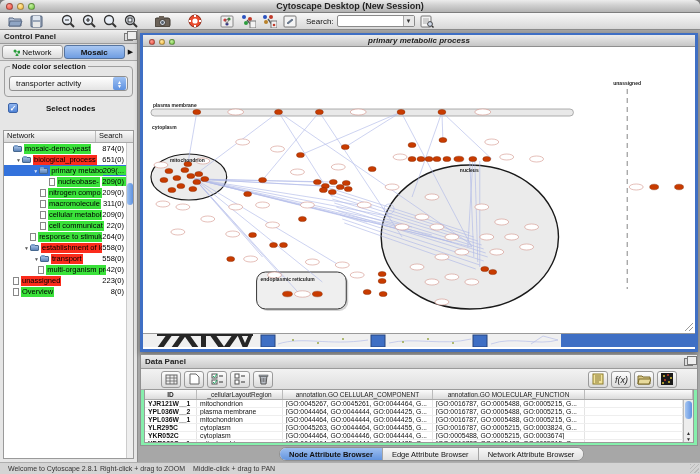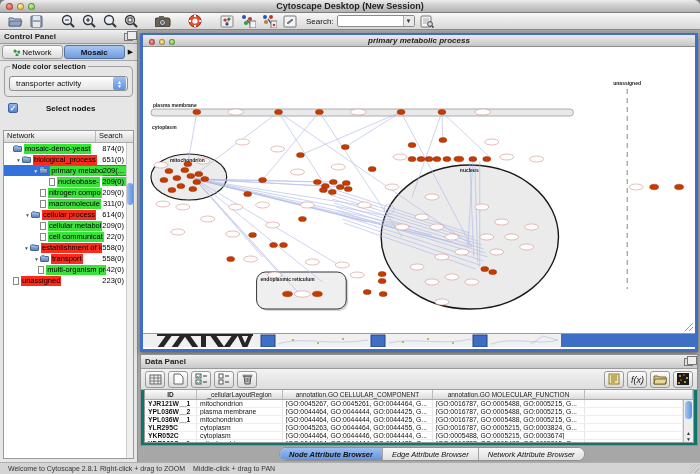--- a/index.html
+++ b/index.html
@@ -82,42 +82,42 @@
     border:3px solid #3f6fc4; border-top:none; background:#fff; box-shadow:0 2px 6px rgba(0,0,0,.4); }
   .frametitle { height:14px; background:linear-gradient(#ececec,#c6c6c6); border-top:2px solid #3f6fc4; border-bottom:1px solid #8f8f8f;
     position:relative; }
   .frametitle .t { position:absolute; left:0; right:0; top:1px; text-align:center; font-size:8px; font-weight:bold; color:#222;font-style:italic; }
   .frametitle .lights { top:4px; }
   .frametitle .dot { width:6px; height:6px; }
   .canvas { position:relative; width:100%; height:286px; background:#fff; overflow:hidden; }
   .strip { position:relative; width:100%; height:14px; background:#f0f0f0; border-top:1px solid #9a9a9a; overflow:hidden; }
 
   
-  .dp { position:absolute; left:2px; right:2px; top:324px; height:92px; background:#0f766e; border:1px solid #909090; }
-  .dptools { height:21px; display:flex; align-items:center; gap:3px; padding:0 4px; background:linear-gradient(#f2f2f2,#dedede); border-bottom:1px solid #aaa; }
+  .dp { position:absolute; left:2px; right:2px; top:324px; height:92px; background:#86efac; border:1px solid #909090; }
+  .dptools { height:21px; display:flex; align-items:center; gap:3px; padding:0 20px; background:linear-gradient(#f2f2f2,#dedede); border-bottom:1px solid #aaa; }
   .dbtn { width:20px; height:17px; border:1px solid #9a9a9a; border-radius:3px; background:linear-gradient(#fdfdfd,#dadada);
     display:flex; align-items:center; justify-content:center; }
   .dspacer { flex:1; }
   .dtable { position:absolute; left:3px; right:3px; top:34px; bottom:2px; background:#fff; border:1px solid #9a9a9a; overflow:hidden; }
   .dhead { display:flex; height:10px; background:linear-gradient(#fbfbfb,#dcdcdc); border-bottom:1px solid #aaa; font-size:6.5px; color:#222; }
   .dhead div { border-right:1px solid #bbb; text-align:center; overflow:hidden; white-space:nowrap; line-height:10px; }
   .drow { display:flex; height:8px; font-size:6.8px; line-height:8px; border-bottom:1px solid #eee; color:#111; }
   .drow div { border-right:1px solid #e4e4e4; padding-left:3px; overflow:hidden; white-space:nowrap; }
   .c-id { width:52px; font-weight:bold; }
   .c-reg { width:86px; }
   .c-comp { width:150px; }
   .c-func { width:152px; }
   .c-fill { flex:1; }
   .dscroll { position:absolute; right:0; top:10px; bottom:0; width:10px; background:#ededed; border-left:1px solid #bbb; }
   .dscroll .th { position:absolute; top:1px; left:1px; width:7px; height:18px; border-radius:4px; background:linear-gradient(90deg,#a6c6f2,#5f92e0); }
   .dscroll .btns { position:absolute; bottom:0; left:0; width:100%; font-size:5px; text-align:center; color:#333; line-height:6px; }
 
   
   .btabs { position:absolute; left:141px; top:417px; height:14px; display:flex; border:1px solid #8f8f8f; border-radius:7px; overflow:hidden; background:#e8e8e8; }
-  .btab { padding:0 9px; font-size:7.5px; color:#111; display:flex; align-items:center; border-right:1px solid #a5a5a5; background:linear-gradient(#f8f8f8,#e0e0e0);font-style:italic; }
+  .btab { padding:0 9px; font-size:7.5px; color:#111; display:flex; align-items:center; border-right:1px solid #a5a5a5; background:linear-gradient(#f8f8f8,#e0e0e0); }
   .btab:last-child { border-right:none; }
   .btab.sel { background:linear-gradient(#9dbff0,#6394de); font-weight:bold; }
 
   
   .status { position:absolute; left:0; bottom:0; width:700px; height:12px; background:#d4d4d4; border-top:1px solid #aeaeae;
     font-size:7px; color:#333; display:flex; align-items:center; }
   .status span { position:absolute; }
   .grip { position:absolute; right:1px; bottom:1px; width:9px; height:9px;
     background:repeating-linear-gradient(135deg,#bbb 0 1px,transparent 1px 3px); }
 
@@ -323,39 +323,39 @@
             <span class="cnt">209(0)</span>
           </div>
           <div class="trow">
             <span class="ind" style="width: 29px;"></span>
             <span class="arr"></span>
             <span class="docic"></span>
             <span class="lbl green">macromolecule</span>
             <span class="cnt">311(0)</span>
           </div>
           <div class="trow">
-            <span class="ind" style="width: 20px;"></span>
-            <span class="arr">▼</span>
-            <span class="fold"></span>
-            <span class="lbl red">cellular process</span>
-            <span class="cnt">614(0)</span>
-          </div>
-          <div class="trow">
             <span class="ind" style="width: 29px;"></span>
             <span class="arr"></span>
             <span class="docic"></span>
             <span class="lbl green">cellular metabol</span>
             <span class="cnt">209(0)</span>
           </div>
           <div class="trow">
             <span class="ind" style="width: 29px;"></span>
             <span class="arr"></span>
             <span class="docic"></span>
             <span class="lbl green">cell communicat</span>
             <span class="cnt">22(0)</span>
+          </div>
+          <div class="trow">
+            <span class="ind" style="width: 20px;"></span>
+            <span class="arr"></span>
+            <span class="docic"></span>
+            <span class="lbl green">response to stimulu</span>
+            <span class="cnt">264(0)</span>
           </div>
           <div class="trow">
             <span class="ind" style="width: 20px;"></span>
             <span class="arr">▼</span>
             <span class="fold"></span>
             <span class="lbl red">establishment of lo</span>
             <span class="cnt">558(0)</span>
           </div>
           <div class="trow">
             <span class="ind" style="width: 29px;"></span>
@@ -370,20 +370,27 @@
             <span class="docic"></span>
             <span class="lbl green">multi-organism pro</span>
             <span class="cnt">42(0)</span>
           </div>
           <div class="trow">
             <span class="ind" style="width: 2px;"></span>
             <span class="arr"></span>
             <span class="docic"></span>
             <span class="lbl red">unassigned</span>
             <span class="cnt">223(0)</span>
+          </div>
+          <div class="trow">
+            <span class="ind" style="width: 2px;"></span>
+            <span class="arr"></span>
+            <span class="docic"></span>
+            <span class="lbl green">Overview</span>
+            <span class="cnt">8(0)</span>
           </div>
         </div>
       <div class="treescroll">
           <div class="th"></div>
         </div>
     </div>
   </div>
 
   <div class="right">
 

